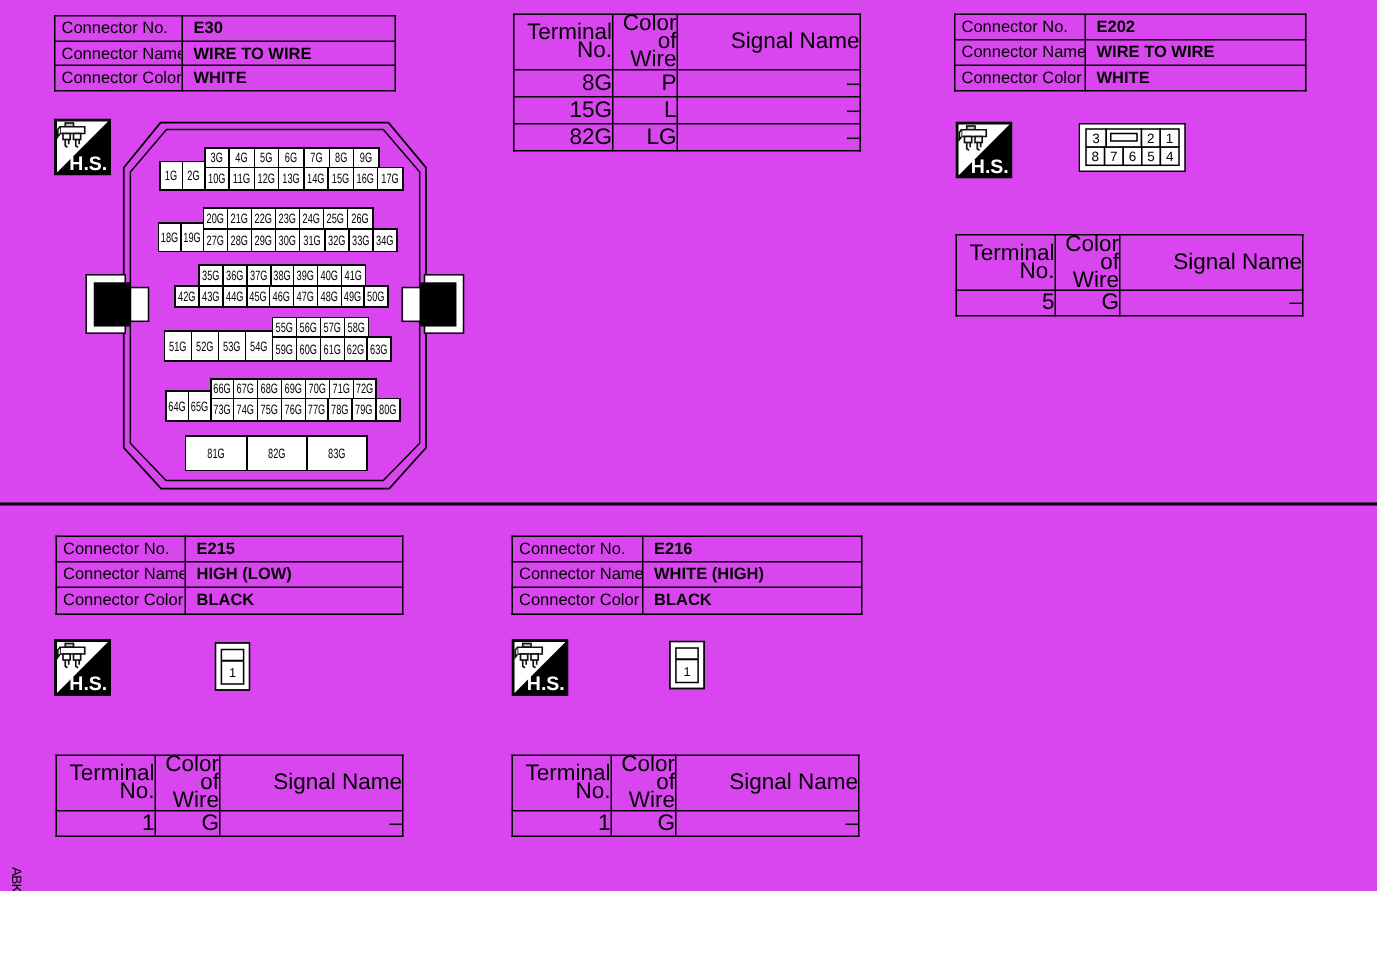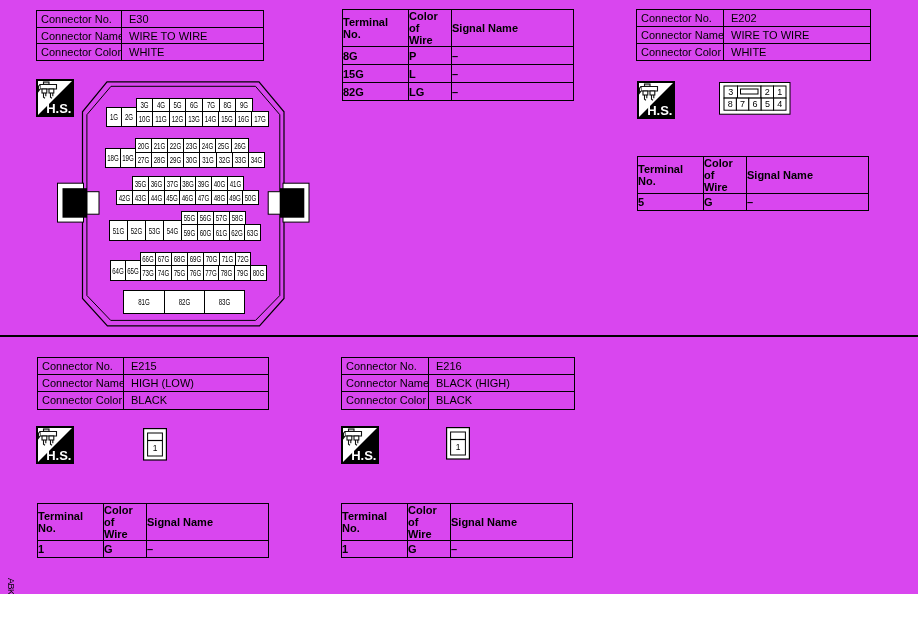--- a/index.html
+++ b/index.html
@@ -2,23 +2,23 @@
 <html lang="en"><head>
 <meta charset="utf-8">
 <title>Connector diagram</title>
 <style>
 html,body{margin:0;padding:0;background:#fff}
 .page{position:relative;width:918px;height:594px;background:#d946ef;overflow:hidden;
   font-family:"Liberation Sans",sans-serif;color:#000;}
 table{position:absolute;border-collapse:collapse;table-layout:fixed;
   font-family:"Liberation Sans",sans-serif;}
 .ct td{border:1px solid #000;font-size:11px;padding:0 0 0 4px;vertical-align:middle;white-space:nowrap;overflow:hidden;}
-.ct td.c2{padding-left:7px;}
-.tt th,.tt td{border:1px solid #000;font-size:11px;text-align:left;vertical-align:middle;
-  font-weight:bold;padding:0;line-height:12px;}
+.ct td.c2{padding-left:7px;font-weight:bold;}
+.tt th,.tt td{border:1px solid #000;font-size:15px;text-align:right;vertical-align:middle;
+  font-weight:normal;padding:0;line-height:12px;}
 .pc{fill:#fff;stroke:#000;stroke-width:1;shape-rendering:crispEdges;}
 .pt{font-family:"Liberation Sans",sans-serif;font-size:9px;text-anchor:middle;fill:#000;}
 .oc{fill:none;stroke:#000;}
 </style>
 </head>
 <body>
 <div class="page">
 
 <table class="ct" style="left:36px;top:10px;width:228px">
 <colgroup>
@@ -394,21 +394,21 @@
         <col style="width:87px">
         <col>
       </colgroup>
 <tbody>
         <tr style="height:17.2px">
           <td class="c1">Connector No.</td>
           <td class="c2">E216</td>
         </tr>
         <tr style="height:17.2px">
           <td class="c1">Connector Name</td>
-          <td class="c2">BLACK (HIGH)</td>
+          <td class="c2">WHITE (HIGH)</td>
         </tr>
         <tr style="height:17.2px">
           <td class="c1">Connector Color</td>
           <td class="c2">BLACK</td>
         </tr>
 </tbody>
     </table>
 
 <svg style="position:absolute;left:36px;top:426px" width="38" height="38" viewBox="0 0 38 38">
 <rect x="1" y="1" width="36" height="36" fill="#fff" stroke="#000" stroke-width="2"></rect>

